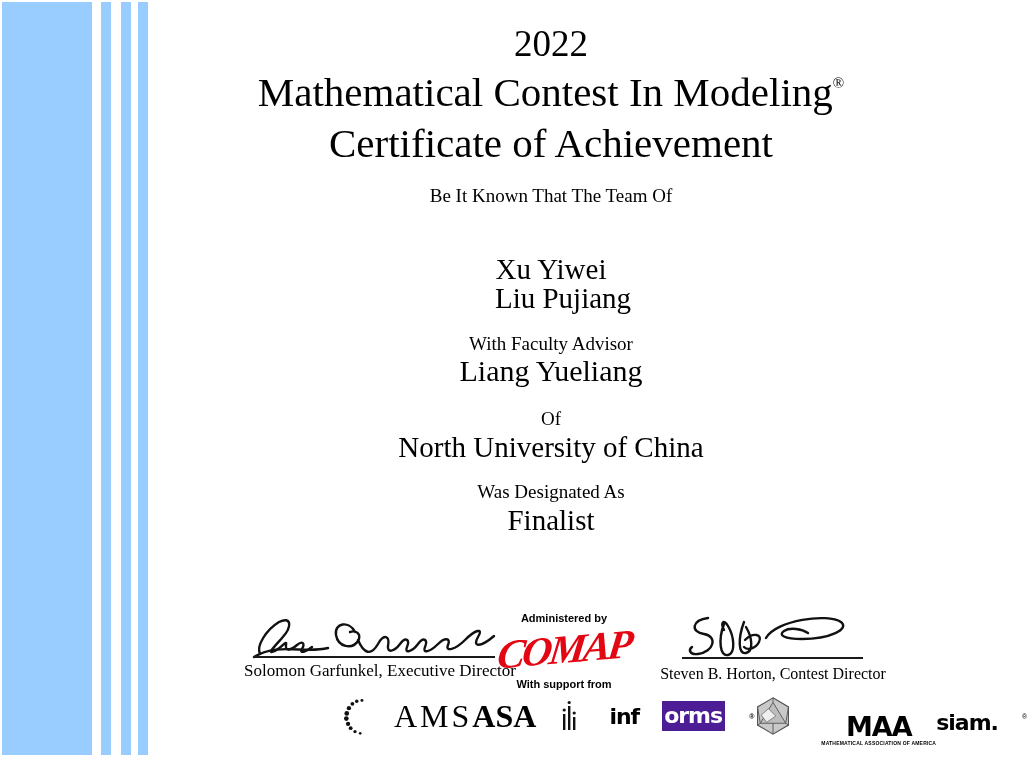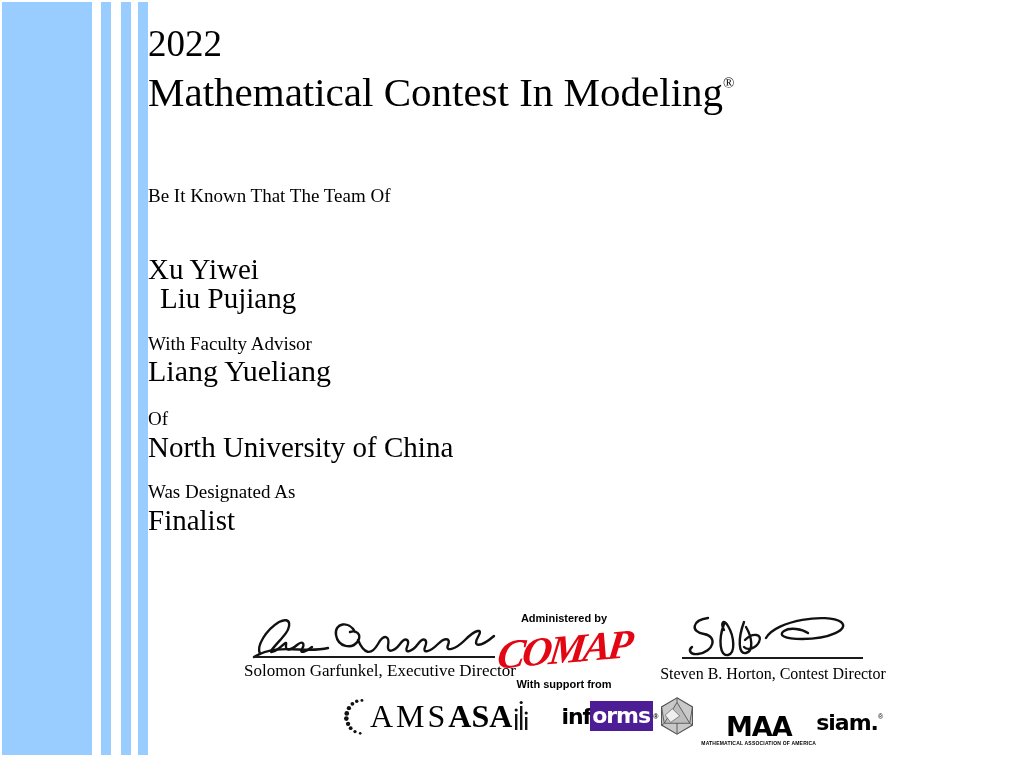--- a/index.html
+++ b/index.html
@@ -7,21 +7,21 @@
     width:1032px;height:765px;position:relative;background:#ffffff;
     font-family:"Liberation Serif",serif;color:#000;overflow:hidden;
   }
   .bar{position:absolute;top:2px;height:753px;background:#99CCFF;}
   .bar-wide{left:2px;width:90px;}
   .bar-1{left:101px;width:10px;}
   .bar-2{left:121px;width:10px;}
   .bar-3{left:138px;width:10px;}
 
   .content{position:absolute;left:148px;top:0;width:806px;height:765px;}
-  .line{position:absolute;left:0;width:100%;text-align:left;white-space:nowrap;line-height:1.08;}
+  .line{position:absolute;left:0;width:100%;text-align:center;white-space:nowrap;line-height:1.08;}
 
   .year{top:24px;font-size:37px;}
   .title{top:70px;font-size:41px;}
   .title sup{font-size:15px;vertical-align:18px;}
   .cert{top:121px;font-size:41px;}
   .small-label{font-size:19px;}
   .intro{top:186px;}
   .member-1{top:226px;font-size:29px;}
   .member-2{top:254px;font-size:29px;}
   .member-3{top:283px;font-size:29px;padding-left:12px;}
@@ -39,21 +39,21 @@
 
   .admin-col{position:absolute;left:489px;width:150px;text-align:center;}
   .admin-label{top:613px;font-family:"Liberation Sans",sans-serif;font-weight:bold;font-size:11px;}
   .comap{top:626px;height:48px;color:#E30613;font-family:"Liberation Serif",serif;
          font-style:italic;font-weight:bold;font-size:41px;letter-spacing:-3px;
          transform:skewX(-12deg) rotate(-5deg);line-height:46px;}
   .support-label{top:679px;font-family:"Liberation Sans",sans-serif;font-weight:bold;font-size:11px;}
 
   .logos{position:absolute;left:342px;top:692px;width:465px;height:48px;
          display:flex;align-items:center;justify-content:space-between;}
-  .logo{display:flex;align-items:center;}
+  .logo{display:flex;align-items:center;gap:24px;}
   .ams-text{font-family:"Liberation Serif",serif;font-size:32px;letter-spacing:3px;margin-left:2px;}
   .asa-text{font-family:"Liberation Serif",serif;font-weight:bold;font-size:32px;letter-spacing:0px;}
   .informs{font-family:"DejaVu Sans",sans-serif;font-weight:bold;font-size:22px;letter-spacing:-1px;margin-left:32px;}
   .informs .boxed{background:#4c1d95;color:#fff;padding:2px 3px 3px 2px;margin-left:-1px;}
   .reg-tiny{font-size:7px;vertical-align:-8px;font-family:"Liberation Sans",sans-serif;}
   .maa-col{display:flex;flex-direction:column;align-items:center;margin-left:4px;margin-top:28px;}
   .maa-text{font-family:"DejaVu Sans",sans-serif;font-weight:bold;font-size:27px;line-height:26px;letter-spacing:-1px;}
   .maa-sub{font-family:"Liberation Sans",sans-serif;font-weight:bold;font-size:5px;letter-spacing:0.2px;white-space:nowrap;}
   .siam-text{font-family:"DejaVu Sans",sans-serif;font-weight:bold;font-size:22px;letter-spacing:-1px;margin-top:12px;}
 </style>
@@ -64,20 +64,21 @@
 <div class="bar bar-1" style="background-color: rgb(153, 204, 255);"></div>
 <div class="bar bar-2" style="background-color: rgb(153, 204, 255);"></div>
 <div class="bar bar-3" style="background-color: rgb(153, 204, 255);"></div>
 
 <div class="content">
 
   <div class="line year">2022</div>
 
   <div class="line title"><span>Mathematical Contest In Modeling</span><sup>®</sup></div>
 
+  <div class="line cert">Certificate of Achievement</div>
 
   <div class="line small-label intro">Be It Known That The Team Of</div>
 
   <div class="line member-2">Xu Yiwei</div>
   <div class="line member-3">Liu Pujiang</div>
 
   <div class="line small-label advisor-label">With Faculty Advisor</div>
   <div class="line advisor-name">Liang Yueliang</div>
 
   <div class="line small-label of-label">Of</div>

